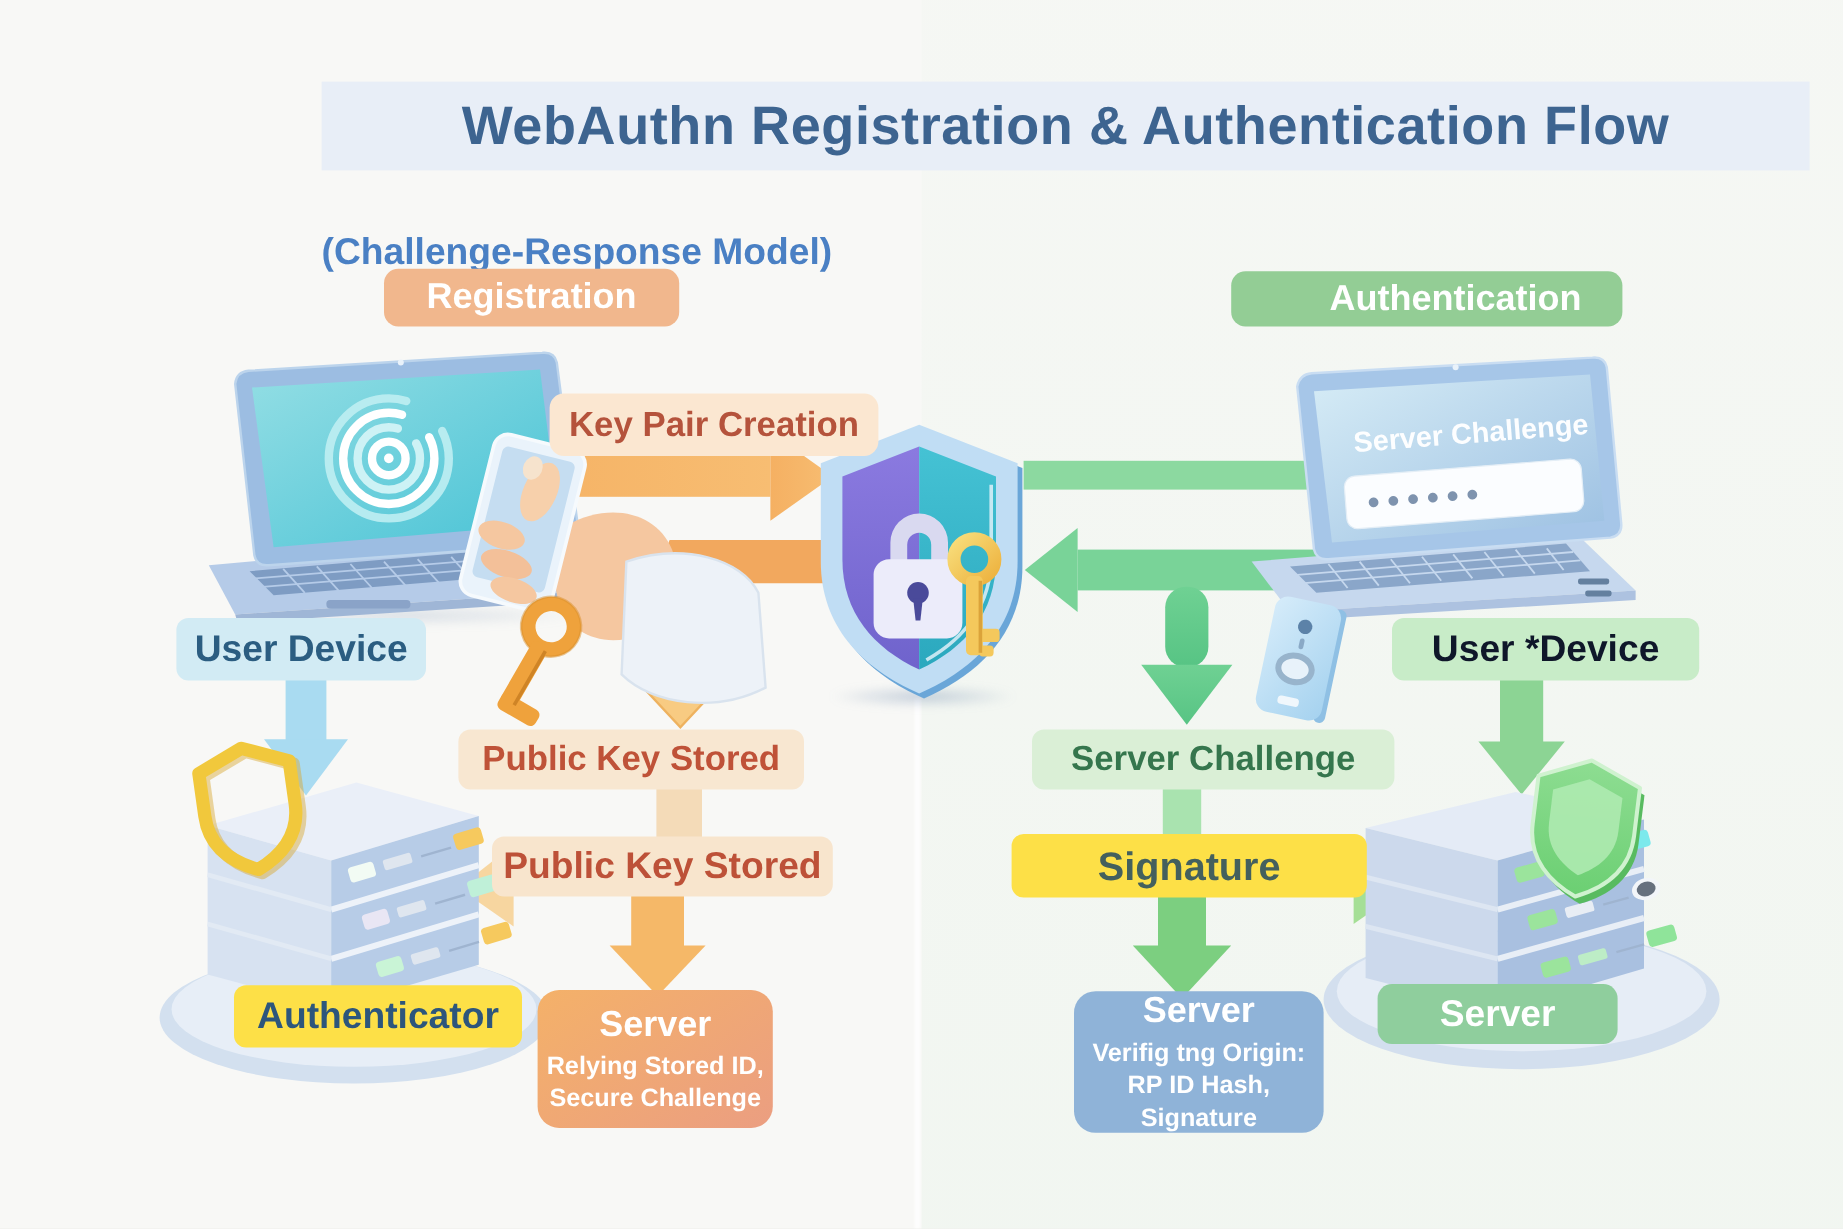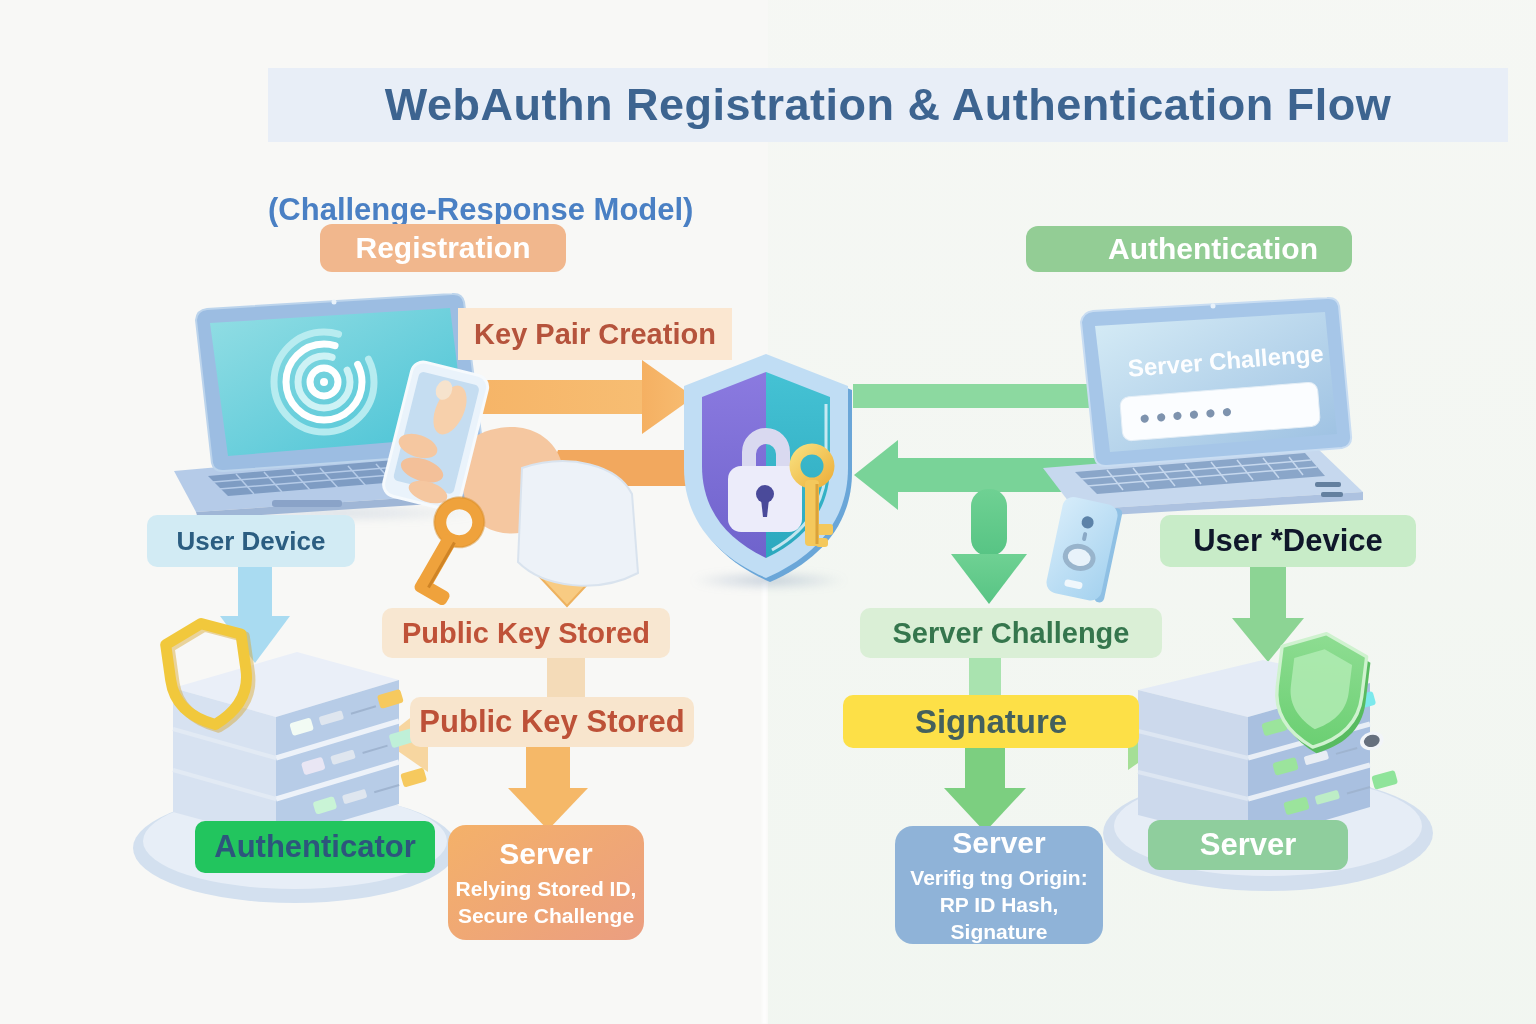--- a/index.html
+++ b/index.html
@@ -19,29 +19,29 @@
     display:flex;align-items:center;justify-content:center;}
   .title-text{font-size:45px;font-weight:700;color:#3d6490;letter-spacing:.5px;}
   .subtitle{left:268px;top:156px;width:1000px;text-align:left;z-index:4;
     font-size:31px;font-weight:700;color:#4a80c4;margin-top:36px;}
   .chip{position:absolute;display:flex;align-items:center;justify-content:center;
     border-radius:10px;font-weight:600;z-index:5;}
   .badge-reg{left:280px;top:224px;width:246px;height:48px;background:#f1b78d;
     color:#ffffff;font-size:30px;font-weight:700;border-radius:12px;margin-left:40px;}
   .badge-auth{left:1026px;top:226px;width:278px;height:46px;background:#93cd95;
     color:#ffffff;font-size:30px;font-weight:700;border-radius:12px;padding-left:48px;}
-  .chip-kpc{left:458px;top:308px;width:274px;height:52px;background:#fbe7d1;
-    color:#b5533c;font-size:29px;border-radius:0;}
+  .chip-kpc{left:458px;top:328px;width:274px;height:52px;background:#fbe7d1;
+    color:#b5533c;font-size:29px;border-radius:12px;}
   .chip-userdev{left:147px;top:515px;width:208px;height:52px;background:#d2ebf4;
-    color:#2b5d81;font-size:26px;}
+    color:#2b5d81;font-size:31px;}
   .chip-pks1{left:382px;top:608px;width:288px;height:50px;background:#f8e7d1;
     color:#bf5238;font-size:29px;}
   .chip-pks2{left:410px;top:697px;width:284px;height:50px;background:#f8e5cd;
     color:#bd5138;font-size:31px;}
-  .chip-authenticator{left:195px;top:821px;width:240px;height:52px;background:#22c55e;
+  .chip-authenticator{left:195px;top:821px;width:240px;height:52px;background:#fde047;
     color:#2d567c;font-size:31px;}
   .chip-schallenge{left:860px;top:608px;width:302px;height:50px;background:#daefd6;
     color:#35764d;font-size:29px;}
   .chip-signature{left:843px;top:695px;width:296px;height:53px;background:#fde047;
     color:#44605d;font-size:33px;}
   .chip-userdev2{left:1160px;top:515px;width:256px;height:52px;background:#c8ecc8;
     color:#0f172a;font-size:31px;}
   .chip-server-green{left:1148px;top:820px;width:200px;height:50px;background:#8fce9d;
     color:#ffffff;font-size:31px;font-weight:700;border-radius:12px;}
   .server-box{position:absolute;z-index:5;border-radius:18px;color:#ffffff;

